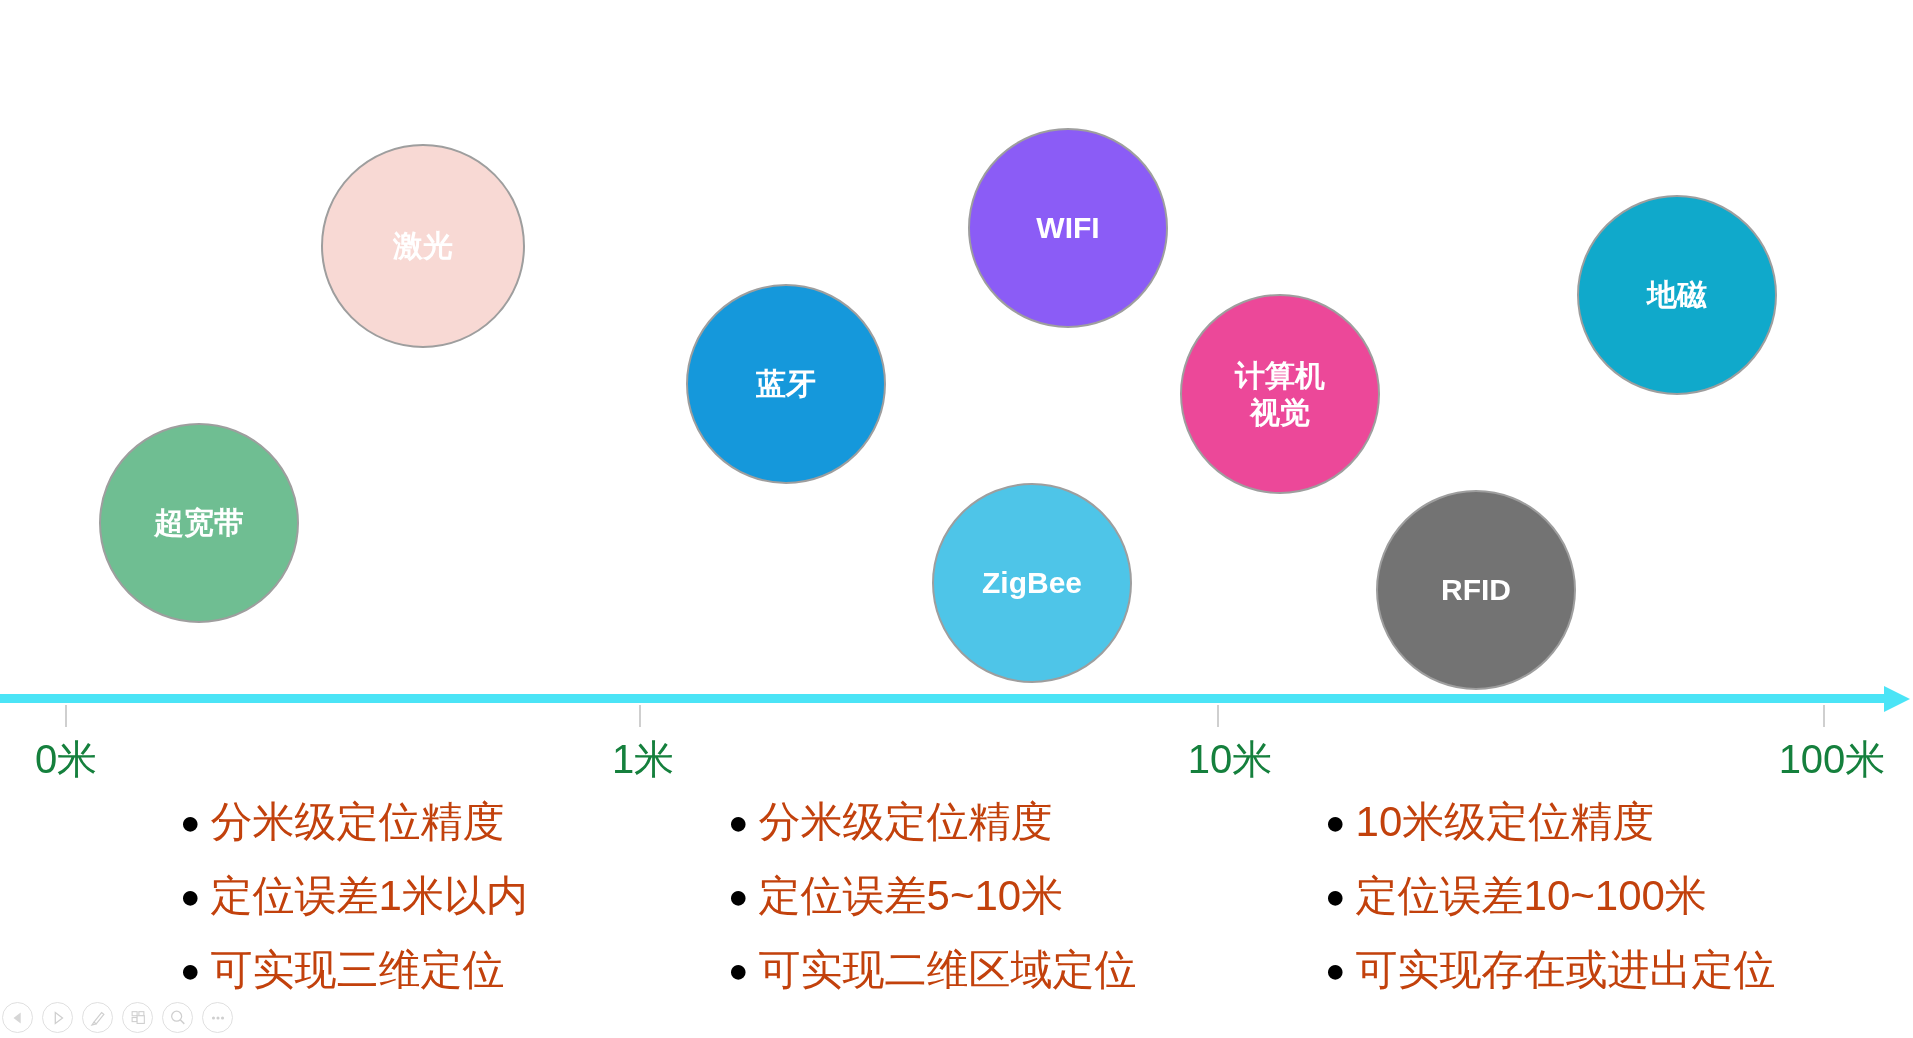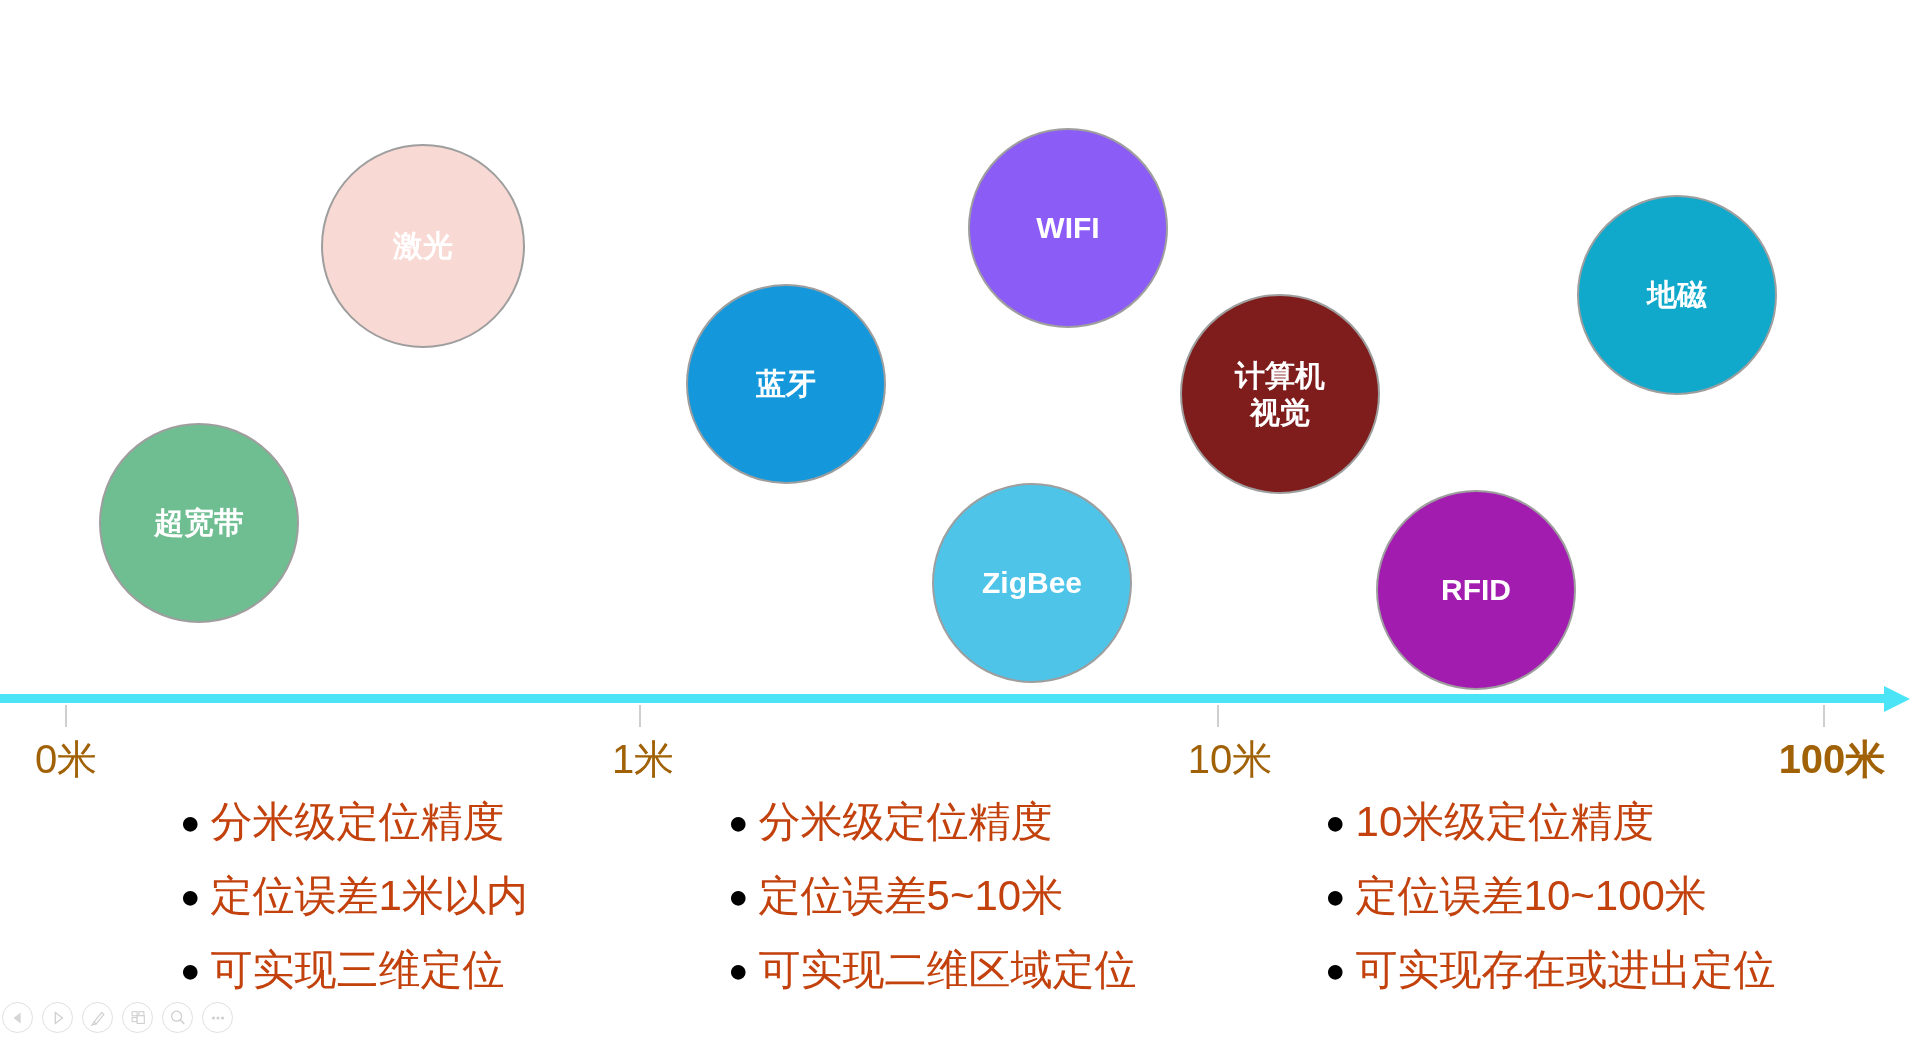--- a/index.html
+++ b/index.html
@@ -11,34 +11,34 @@
           border:2px solid #9e9e9e;box-sizing:border-box;
           display:flex;align-items:center;justify-content:center;
           color:#ffffff;font-weight:bold;font-size:30px;text-align:center;
           white-space:pre-line;line-height:1.25;}
   .b-uwb  {left:99px;  top:423px; background:#6FBE92;text-align:center;}
   .b-laser{left:321px; top:144px; background:#F8D9D4; width:204px;height:204px;}
   .b-led  {left:487px; top:435px; background:#4EC5E8;}
   .b-bt   {left:686px; top:284px; background:#1598DB;}
   .b-wifi {left:968px; top:128px; background:#8b5cf6;}
   .b-zig  {left:932px; top:483px; background:#4EC5E8;}
-  .b-cv   {left:1180px;top:294px; background:#7f1d1d;}
-  .b-rfid {left:1376px;top:490px; background:#a21caf;}
+  .b-cv   {left:1180px;top:294px; background:#ec4899;}
+  .b-rfid {left:1376px;top:490px; background:#737373;}
   .b-geo  {left:1577px;top:195px; background:#10A9CB;align-items:center;}
 
   
   .axis-line{position:absolute;left:0;top:694px;width:1884px;height:9px;background:#4BE4F6;}
   .axis-arrow{position:absolute;left:1884px;top:686px;width:0;height:0;
               border-top:13px solid transparent;border-bottom:13px solid transparent;
               border-left:26px solid #4BE4F6;}
   .tick{position:absolute;top:705px;width:2px;height:22px;background:#cfcfcf;}
   .t0{left:65px;} .t1{left:639px;} .t2{left:1217px;} .t3{left:1823px;}
   .tick-label{position:absolute;top:732px;transform:translateX(-50%);
-              font-size:40px;color:#a16207;white-space:nowrap;}
-  .tl0{left:66px;} .tl1{left:643px;} .tl2{left:1230px;} .tl3{left:1832px;font-weight:bold;}
+              font-size:40px;color:#15803d;white-space:nowrap;}
+  .tl0{left:66px;} .tl1{left:643px;} .tl2{left:1230px;} .tl3{left:1832px;}
 
   
   .notes-col{position:absolute;top:798px;}
   .nc1{left:180px;} .nc2{left:728px;} .nc3{left:1325px;}
   .note-row{display:flex;align-items:center;margin-bottom:26px;height:48px;}
   .note-marker{font-size:34px;color:#000;margin-right:10px;line-height:48px;}
   .note-text{font-size:42px;color:#c2410c;line-height:48px;white-space:nowrap;}
 
   
   .toolbar{position:absolute;left:2px;top:1002px;display:flex;gap:9px;}

